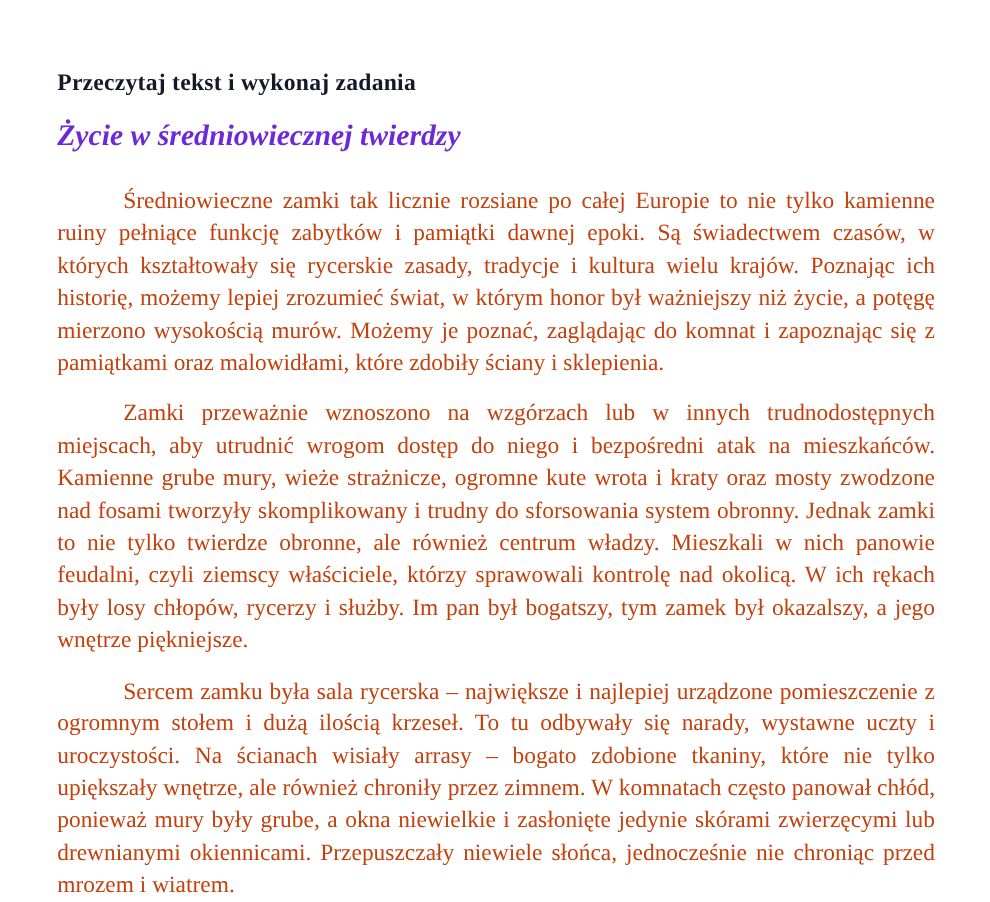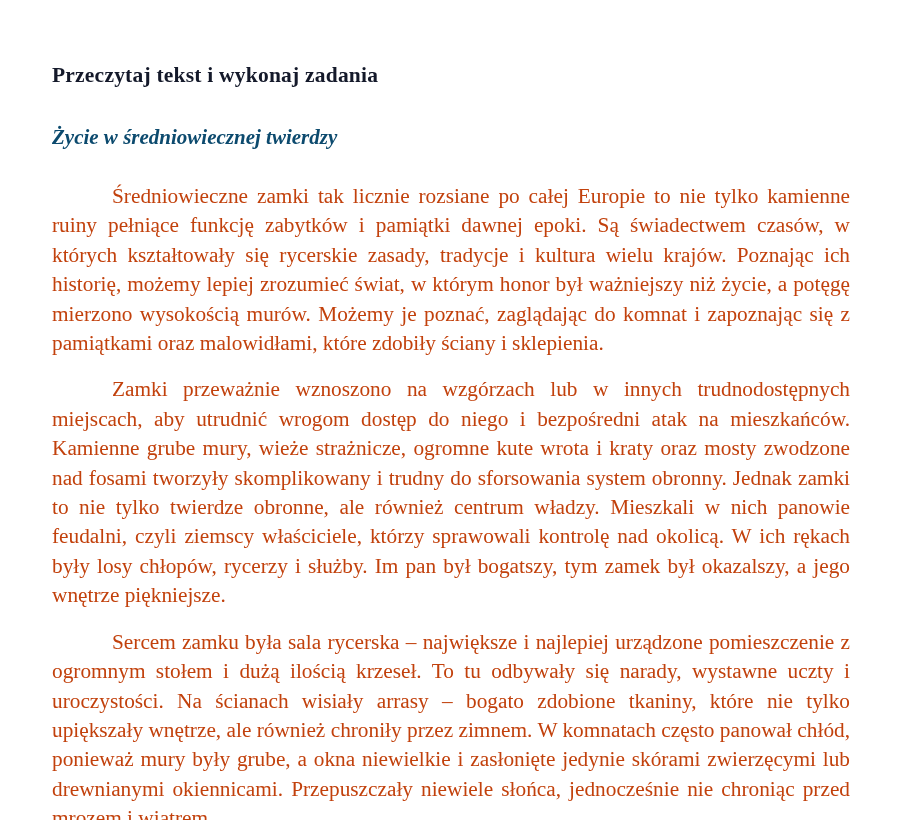--- a/index.html
+++ b/index.html
@@ -26,31 +26,31 @@
   .content {
     position: absolute;
     left: 52px;
     top: 60px;
     width: 798px;
   }
   .heading-main {
     font-size: 21.5px;
     font-weight: bold;
     line-height: 30px;
-    margin: 0 0 32px 0;
+    margin: 0 0 18px 0;
     letter-spacing: 0.01em;
     color: #14192a;
   }
   .heading-sub {
-    font-size: 21px;
+    font-size: 27px;
     font-weight: bold;
     font-style: italic;
     line-height: 30px;
     margin: 0 0 30px 0;
-    color: #0c4a6e;
+    color: #6d28d9;
   }
   p.body-par {
     font-size: 21.3px;
     line-height: 29.4px;
     text-align: justify;
     text-justify: inter-word;
     text-indent: 60px;
     margin: 0 0 17px 0;
     color: #c2410c;
     hyphens: none;

